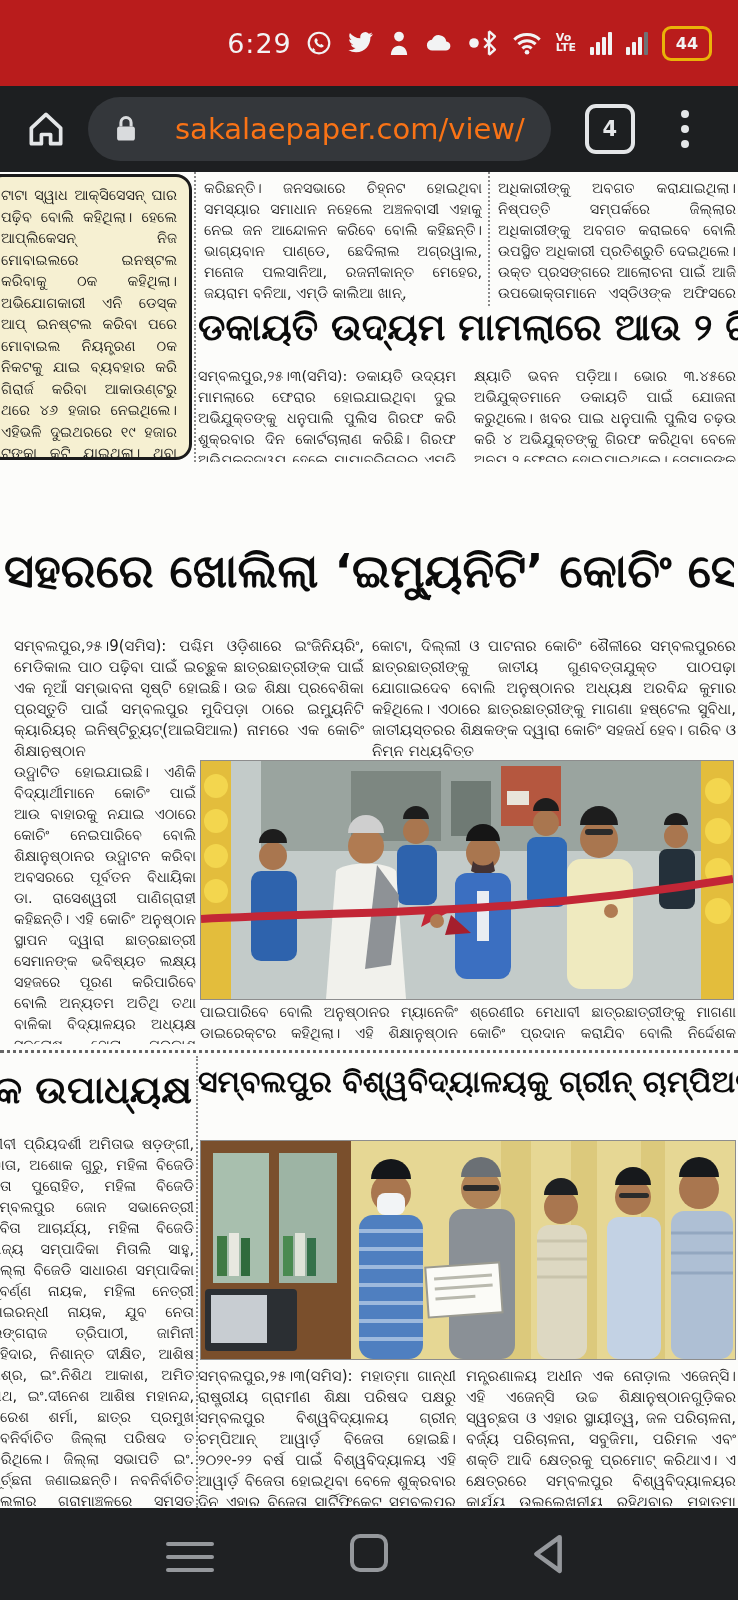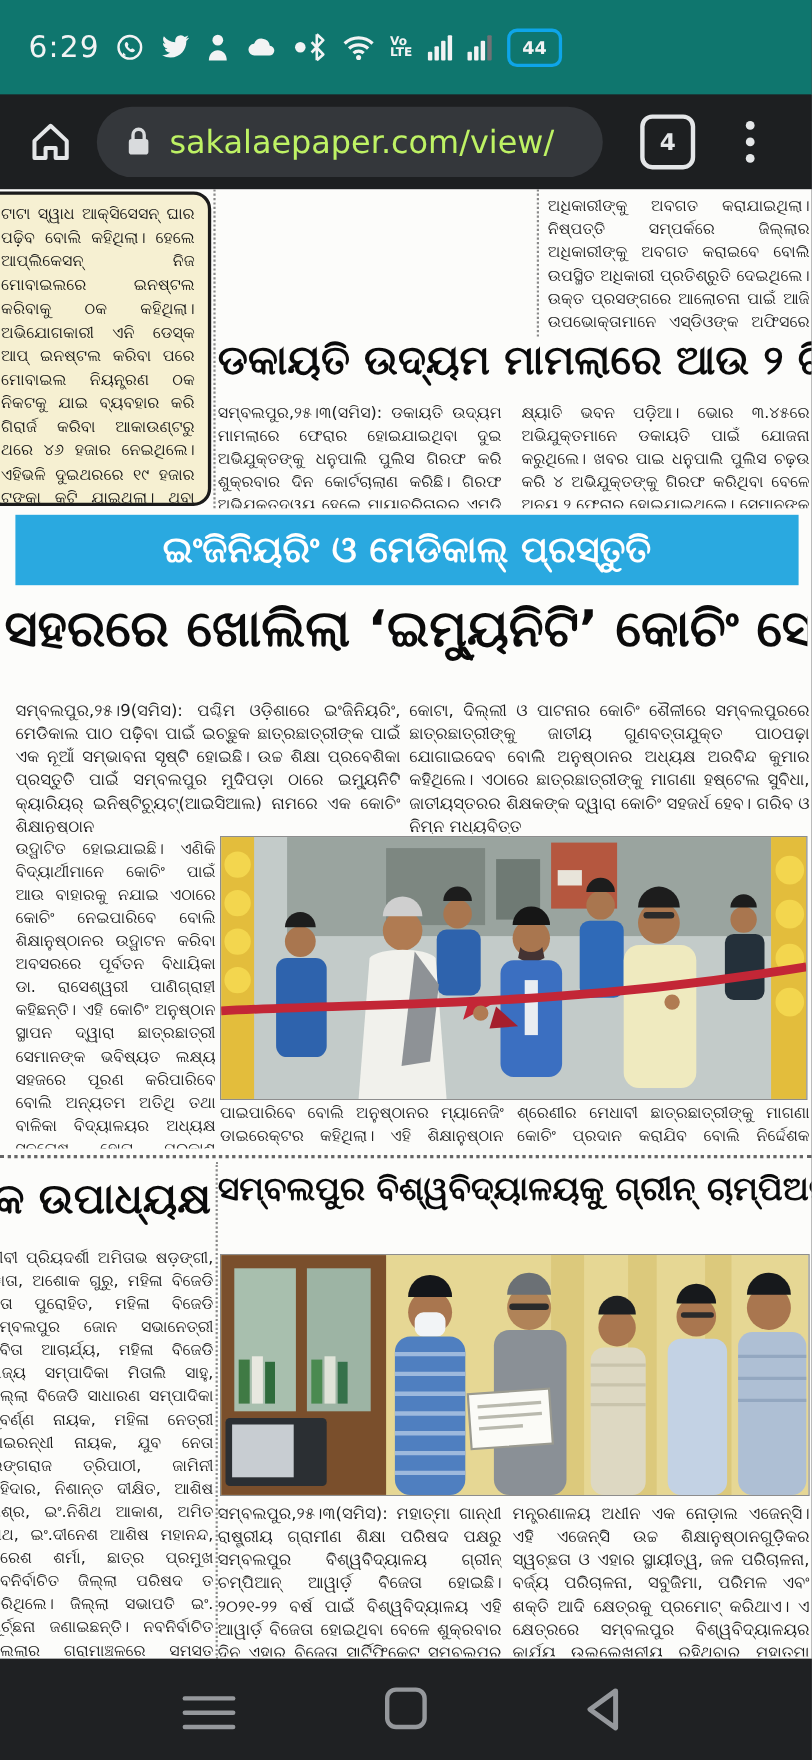--- a/index.html
+++ b/index.html
@@ -4,49 +4,49 @@
 <style>
   html,body{margin:0;padding:0;}
   body{
     width:738px;height:1600px;overflow:hidden;position:relative;
     background:#1d1f21;
     font-family:"DejaVu Sans","Liberation Sans",sans-serif;
   }
   
   .status-bar{
     position:absolute;left:0;top:0;width:738px;height:86px;
-    background:#0f766e;color:#f2f3f4;
-    display:flex;align-items:center;justify-content:flex-start;
+    background:#b91c1c;color:#f2f3f4;
+    display:flex;align-items:center;justify-content:flex-end;
     padding:0 26px;box-sizing:border-box;
   }
   .sb-left,.sb-right{display:flex;align-items:center;gap:14px;}
   .sb-time{font-size:27px;letter-spacing:1px;}
   .sb-ico{display:inline-flex;align-items:center;justify-content:center;}
   .volte{display:flex;flex-direction:column;line-height:10px;font-size:11px;font-weight:bold;align-items:flex-start;}
   .sig{display:flex;align-items:flex-end;gap:2px;height:24px;}
   .sig i{display:block;width:4px;background:#f2f3f4;border-radius:1px;}
   .sig i:nth-child(1){height:8px;} .sig i:nth-child(2){height:13px;}
   .sig i:nth-child(3){height:18px;} .sig i:nth-child(4){height:23px;}
   .sig.dim i:nth-child(4){background:#6f7275;}
   .battery{
-    border:3px solid #0ea5e9;border-radius:9px;width:44px;height:29px;
+    border:3px solid #eab308;border-radius:9px;width:44px;height:29px;
     display:flex;align-items:center;justify-content:center;
     font-size:16px;font-weight:bold;
   }
   
   .browser-bar{
     position:absolute;left:0;top:86px;width:738px;height:86px;
     background:#1d1f21;display:flex;align-items:center;
     padding:0 24px;box-sizing:border-box;gap:20px;
   }
   .url-pill{
     flex:0 0 460px;height:64px;background:#34373b;border-radius:32px;
     display:flex;align-items:center;padding:0 26px;box-sizing:border-box;gap:16px;
   }
-  .url-text{color:#bef264;font-size:29px;white-space:nowrap;overflow:hidden;}
+  .url-text{color:#f97316;font-size:29px;white-space:nowrap;overflow:hidden;margin-left:21px;}
   .tab-btn{
     width:42px;height:42px;border:4px solid #e4e6e8;border-radius:11px;
     color:#e4e6e8;font-size:21px;font-weight:bold;
     display:flex;align-items:center;justify-content:center;margin-left:14px;
   }
   .menu-dots{display:flex;flex-direction:column;gap:7px;margin-left:26px;}
   .menu-dots i{width:8px;height:8px;border-radius:50%;background:#e4e6e8;display:block;}
   
   .page{
     position:absolute;left:0;top:172px;width:738px;height:1336px;
@@ -179,27 +179,27 @@
     </div>
 </div>
 
 <div class="page">
 
   <div class="left-box">ଟାଟା ସ୍ୱାଧ ଆକ୍ସିସେସନ୍ ଘାର ପଢ଼ିବ ବୋଲି କହିଥିଲା। ହେଲେ ଆପ୍ଲିକେସନ୍ ନିଜ ମୋବାଇଲରେ ଇନଷ୍ଟଲ କରିବାକୁ ଠକ କହିଥିଲା। ଅଭିଯୋଗକାରୀ ଏନି ଡେସ୍କ ଆପ୍ ଇନଷ୍ଟଲ କରିବା ପରେ ମୋବାଇଲ ନିୟନ୍ତ୍ରଣ ଠକ ନିକଟକୁ ଯାଇ ବ୍ୟବହାର କରି ଗିରାର୍ଜ କରିବା ଆକାଉଣ୍ଟରୁ ଥରେ ୪୬ ହଜାର ନେଇଥିଲେ। ଏହିଭଳି ଦୁଇଥରରେ ୧୯ ହଜାର ଟଙ୍କା କଟି ଯାଇଥିଲା। ଥିବା ବ୍ୟକ୍ତି ଏ ସମ୍ପର୍କରେ ଆଜି ଥାନାରେ ଏତଲା ଦେବା ପରେ ମାମଲା</div>
 
   <div class="vsep" style="left:194px;top:0;height:290px;"></div>
   <div class="vsep" style="left:488px;top:0;height:134px;"></div>
 
+  <div class="txt" style="left:204px;top:6px;width:278px;height:128px;">କରିଛନ୍ତି। ଜନସଭାରେ ଚିହ୍ନଟ ହୋଇଥିବା ସମସ୍ୟାର ସମାଧାନ ନହେଲେ ଅଞ୍ଚଳବାସୀ ଏହାକୁ ନେଇ ଜନ ଆନ୍ଦୋଳନ କରିବେ ବୋଲି କହିଛନ୍ତି। ଭାଗ୍ୟବାନ ପାଣ୍ଡେ, ଛେଦିଲାଲ ଅଗ୍ରୱାଲ, ମନୋଜ ପଲସାନିଆ, ରଜନୀକାନ୍ତ ମେହେର, ଜୟରାମ ବନିଆ, ଏମ୍ଡି କାଲିଆ ଖାନ୍,</div>
   <div class="txt" style="left:498px;top:6px;width:238px;height:128px;">ଅଧିକାରୀଙ୍କୁ ଅବଗତ କରାଯାଇଥିଲା। ନିଷ୍ପତ୍ତି ସମ୍ପର୍କରେ ଜିଲ୍ଲାର ଅଧିକାରୀଙ୍କୁ ଅବଗତ କରାଇବେ ବୋଲି ଉପସ୍ଥିତ ଅଧିକାରୀ ପ୍ରତିଶ୍ରୁତି ଦେଇଥିଲେ। ଉକ୍ତ ପ୍ରସଙ୍ଗରେ ଆଲୋଚନା ପାଇଁ ଆଜି ଉପଭୋକ୍ତାମାନେ ଏସ୍ଡିଓଙ୍କ ଅଫିସରେ ଏକାଠି ହୋଇଥିଲେ।</div>
 
   <div class="hl" style="left:198px;top:134px;width:540px;height:54px;font-size:37px;text-align:center;white-space:nowrap;">ଡକାୟତି ଉଦ୍ୟମ ମାମଲାରେ ଆଉ ୨ ଗିରଫ</div>
   <div class="txt" style="left:198px;top:194px;width:258px;height:96px;">ସମ୍ବଲପୁର,୨୫।୩(ସମିସ): ଡକାୟତି ଉଦ୍ୟମ ମାମଲାରେ ଫେରାର ହୋଇଯାଇଥିବା ଦୁଇ ଅଭିଯୁକ୍ତଙ୍କୁ ଧନୁପାଲି ପୁଲିସ ଗିରଫ କରି ଶୁକ୍ରବାର ଦିନ କୋର୍ଟଚାଲାଣ କରିଛି। ଗିରଫ ଅଭିଯୁକ୍ତଦ୍ୱୟ ହେଲେ ମାୟାବରିଚାରର ଏମ୍ଡି ଇସ୍ଲ ଓ ପିତବୁଡ଼ି କଲୋନୀ ସୋନୁ ଚାନ୍ଦ। ଧନୁପାଲି ଥାନା</div>
   <div class="txt" style="left:474px;top:194px;width:262px;height:96px;">କ୍ଷ୍ୟାତି ଭବନ ପଡ଼ିଆ। ଭୋର ୩.୪୫ରେ ଅଭିଯୁକ୍ତମାନେ ଡକାୟତି ପାଇଁ ଯୋଜନା କରୁଥିଲେ। ଖବର ପାଇ ଧନୁପାଲି ପୁଲିସ ଚଢ଼ଉ କରି ୪ ଅଭିଯୁକ୍ତଙ୍କୁ ଗିରଫ କରିଥିବା ବେଳେ ଅନ୍ୟ ୨ ଫେରାର ହୋଇଯାଇଥିଲେ। ସେମାନଙ୍କୁ ଆଜି ଗିରଫ କରି କୋର୍ଟଚାଲାଣ କରାଯାଇଛି।</div>
 
-  <div class="banner">ଇଂଜିନିୟରିଂ ଓ ମେଡିକାଲ୍ ପ୍ରସ୍ତୁତି</div>
 
   <div class="hl" style="left:4px;top:372px;width:730px;height:66px;font-size:46px;text-align:center;white-space:nowrap;">ସହରରେ ଖୋଲିଲା ‘ଇମ୍ୟୁନିଟି’ କୋଚିଂ ସେଣ୍ଟର</div>
 
   <div class="txt" style="left:14px;top:464px;width:350px;height:122px;font-size:15px;">ସମ୍ବଲପୁର,୨୫।9(ସମିସ): ପଶ୍ଚିମ ଓଡ଼ିଶାରେ ଇଂଜିନିୟରିଂ, ମେଡିକାଲ ପାଠ ପଢ଼ିବା ପାଇଁ ଇଚ୍ଛୁକ ଛାତ୍ରଛାତ୍ରୀଙ୍କ ପାଇଁ ଏକ ନୂଆଁ ସମ୍ଭାବନା ସୃଷ୍ଟି ହୋଇଛି। ଉଚ୍ଚ ଶିକ୍ଷା ପ୍ରବେଶିକା ପ୍ରସ୍ତୁତି ପାଇଁ ସମ୍ବଲପୁର ମୁଦିପଡ଼ା ଠାରେ ଇମ୍ୟୁନିଟି କ୍ୟାରିୟର୍ ଇନିଷ୍ଟିଚ୍ୟୁଟ୍(ଆଇସିଆଲ) ନାମରେ ଏକ କୋଚିଂ ଶିକ୍ଷାନୁଷ୍ଠାନ</div>
   <div class="txt" style="left:372px;top:464px;width:364px;height:122px;font-size:15px;">କୋଟା, ଦିଲ୍ଲୀ ଓ ପାଟନାର କୋଚିଂ ଶୈଳୀରେ ସମ୍ବଲପୁରରେ ଛାତ୍ରଛାତ୍ରୀଙ୍କୁ ଜାତୀୟ ଗୁଣବତ୍ତାଯୁକ୍ତ ପାଠପଢ଼ା ଯୋଗାଇଦେବ ବୋଲି ଅନୁଷ୍ଠାନର ଅଧ୍ୟକ୍ଷ ଅରବିନ୍ଦ କୁମାର କହିଥିଲେ। ଏଠାରେ ଛାତ୍ରଛାତ୍ରୀଙ୍କୁ ମାଗଣା ହଷ୍ଟେଲ ସୁବିଧା, ଜାତୀୟସ୍ତରର ଶିକ୍ଷକଙ୍କ ଦ୍ୱାରା କୋଚିଂ ସହଜର୍ଧ ହେବ। ଗରିବ ଓ ନିମ୍ନ ମଧ୍ୟବିତ୍ତ</div>
 
   <div class="txt" style="left:14px;top:590px;width:182px;height:282px;">ଉଦ୍ଘାଟିତ ହୋଇଯାଇଛି। ଏଣିକି ବିଦ୍ୟାର୍ଥୀମାନେ କୋଚିଂ ପାଇଁ ଆଉ ବାହାରକୁ ନଯାଇ ଏଠାରେ କୋଚିଂ ନେଇପାରିବେ ବୋଲି ଶିକ୍ଷାନୁଷ୍ଠାନର ଉଦ୍ଘାଟନ କରିବା ଅବସରରେ ପୂର୍ବତନ ବିଧାୟିକା ଡା. ରାସେଶ୍ୱରୀ ପାଣିଗ୍ରାହୀ କହିଛନ୍ତି। ଏହି କୋଚିଂ ଅନୁଷ୍ଠାନ ସ୍ଥାପନ ଦ୍ୱାରା ଛାତ୍ରଛାତ୍ରୀ ସେମାନଙ୍କ ଭବିଷ୍ୟତ ଲକ୍ଷ୍ୟ ସହଜରେ ପୂରଣ କରିପାରିବେ ବୋଲି ଅନ୍ୟତମ ଅତିଥି ତଥା ବାଳିକା ବିଦ୍ୟାଳୟର ଅଧ୍ୟକ୍ଷ ସନ୍ତୋଷ ହୋତା ପ୍ରକାଶ କରିଥିଲେ। ଇମ୍ୟୁନିଟି ମାଧ୍ୟମରେ ସର୍ବନିମ୍ନ ଖର୍ଚ୍ଚରେ ଛାତ୍ରଛାତ୍ରୀ ସର୍ବୋତ୍କୃଷ୍ଟ ଫଳାଫଳ ପାଇପାରି ଡାଇରେକ୍ଟର ଅମିତ କୁମାର କହିଥିଲେ।</div>
 
   <div class="photo" style="left:200px;top:588px;width:532px;height:238px;">
     <svg width="532" height="238" viewBox="0 0 532 238" preserveAspectRatio="none">

